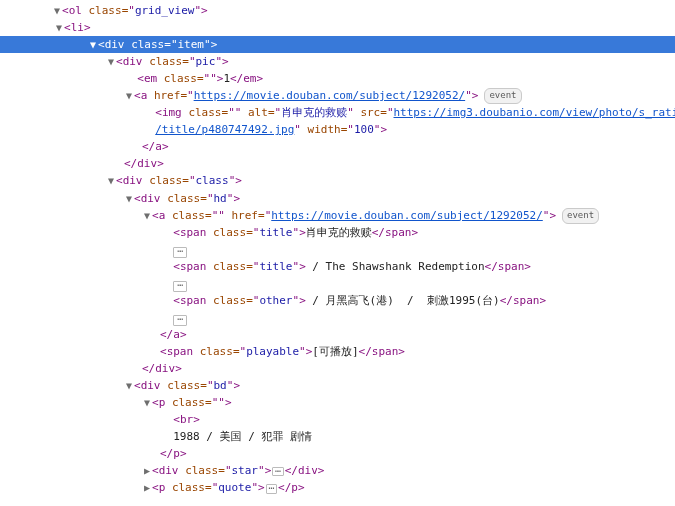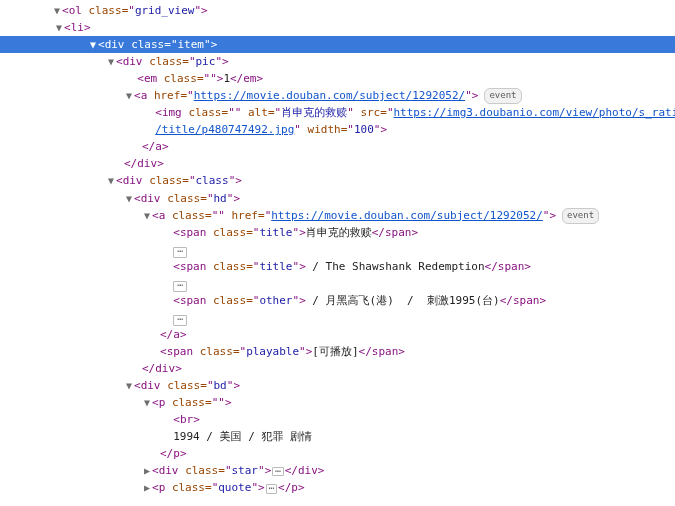--- a/index.html
+++ b/index.html
@@ -135,21 +135,21 @@
 
 <div class="line i5"><span class="punct">&lt;/</span><span class="tag">div</span><span class="punct">&gt;</span></div>
 
 <div class="line i4"><span class="twisty">▼</span><span class="punct">&lt;</span><span class="tag">div</span> <span class="attr">class</span><span class="eq">=</span><span class="punct">"</span><span class="val">bd</span><span class="punct">"</span><span class="punct">&gt;</span></div>
 
 <div class="line i5"><span class="twisty">▼</span><span class="punct">&lt;</span><span class="tag">p</span> <span class="attr">class</span><span class="eq">=</span><span class="punct">"</span><span class="val"></span><span class="punct">"</span><span class="punct">&gt;</span></div>
 
 
 <div class="line i6">  <span class="punct">&lt;</span><span class="tag">br</span><span class="punct">&gt;</span></div>
 
-<div class="line i6">  <span class="txt">1994 / 美国 / 犯罪 剧情</span></div>
+<div class="line i6">  <span class="txt">1988 / 美国 / 犯罪 剧情</span></div>
 
 <div class="line i6"><span class="punct">&lt;/</span><span class="tag">p</span><span class="punct">&gt;</span></div>
 
 <div class="line i5"><span class="twisty">▶</span><span class="punct">&lt;</span><span class="tag">div</span> <span class="attr">class</span><span class="eq">=</span><span class="punct">"</span><span class="val">star</span><span class="punct">"</span><span class="punct">&gt;</span><span class="dots">⋯</span><span class="punct">&lt;/</span><span class="tag">div</span><span class="punct">&gt;</span></div>
 
 <div class="line i5"><span class="twisty">▶</span><span class="punct">&lt;</span><span class="tag">p</span> <span class="attr">class</span><span class="eq">=</span><span class="punct">"</span><span class="val">quote</span><span class="punct">"</span><span class="punct">&gt;</span><span class="dots">⋯</span><span class="punct">&lt;/</span><span class="tag">p</span><span class="punct">&gt;</span></div>
 
 </div>
 
 </body></html>

